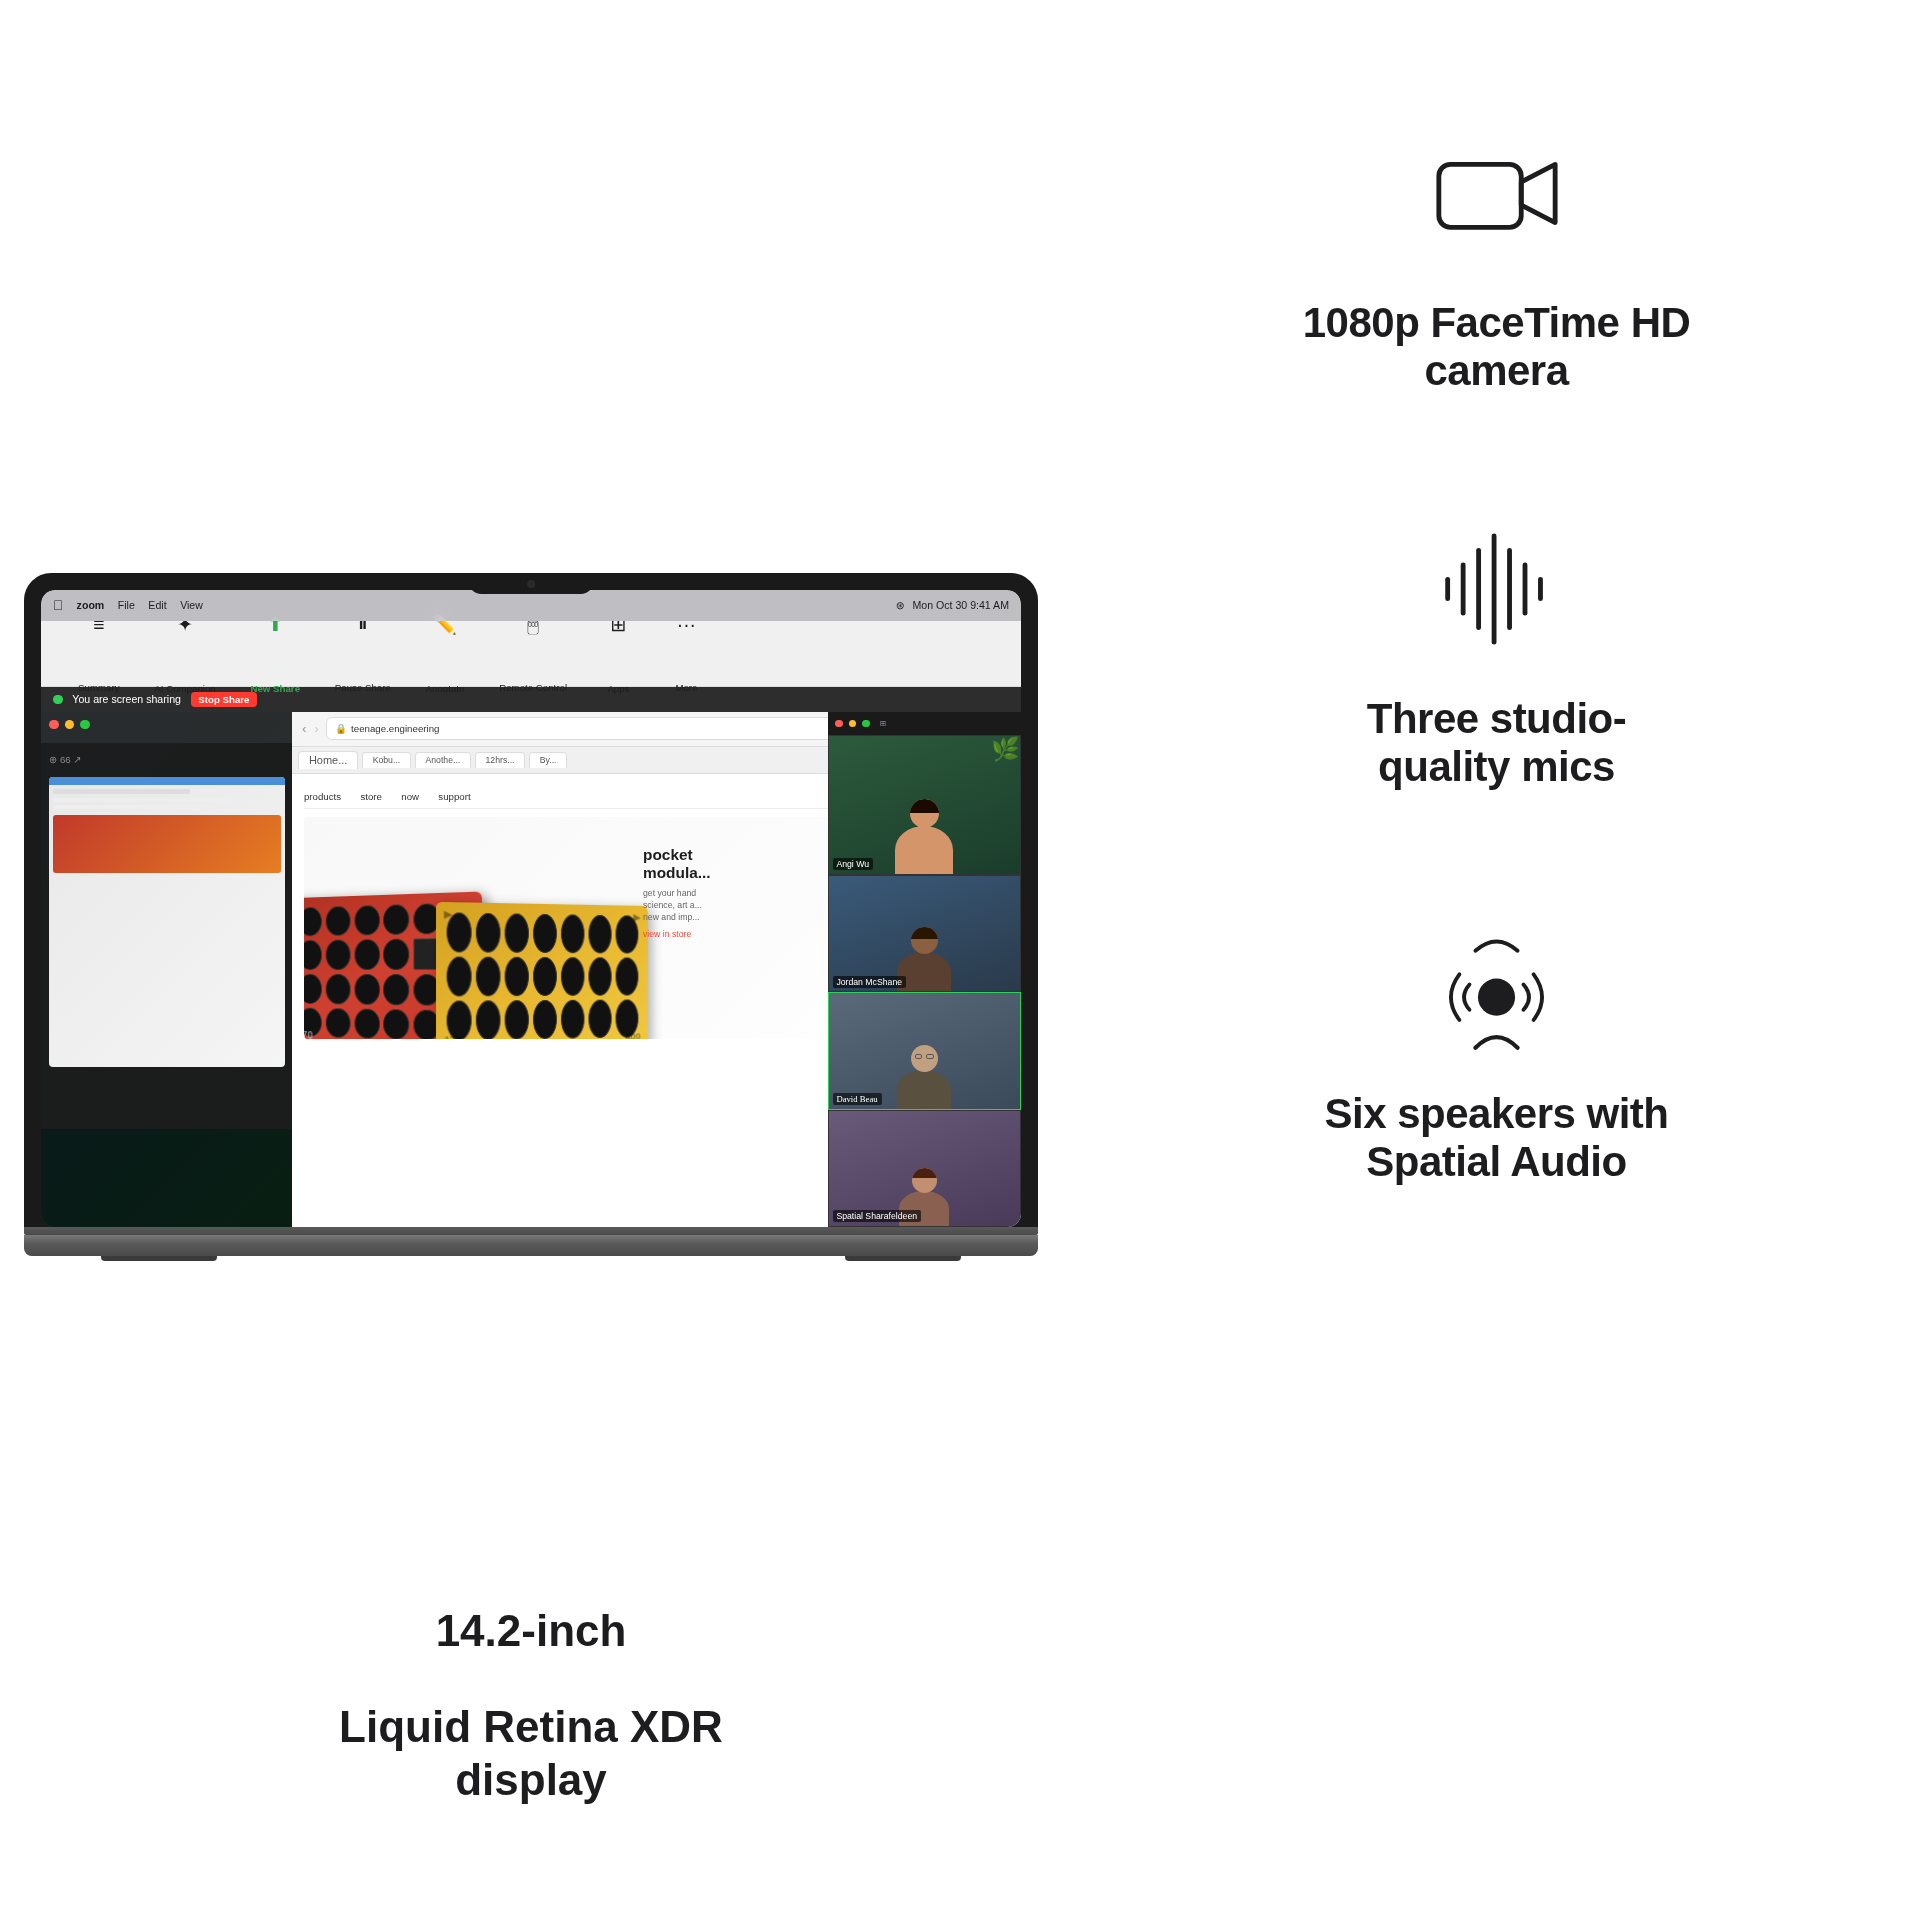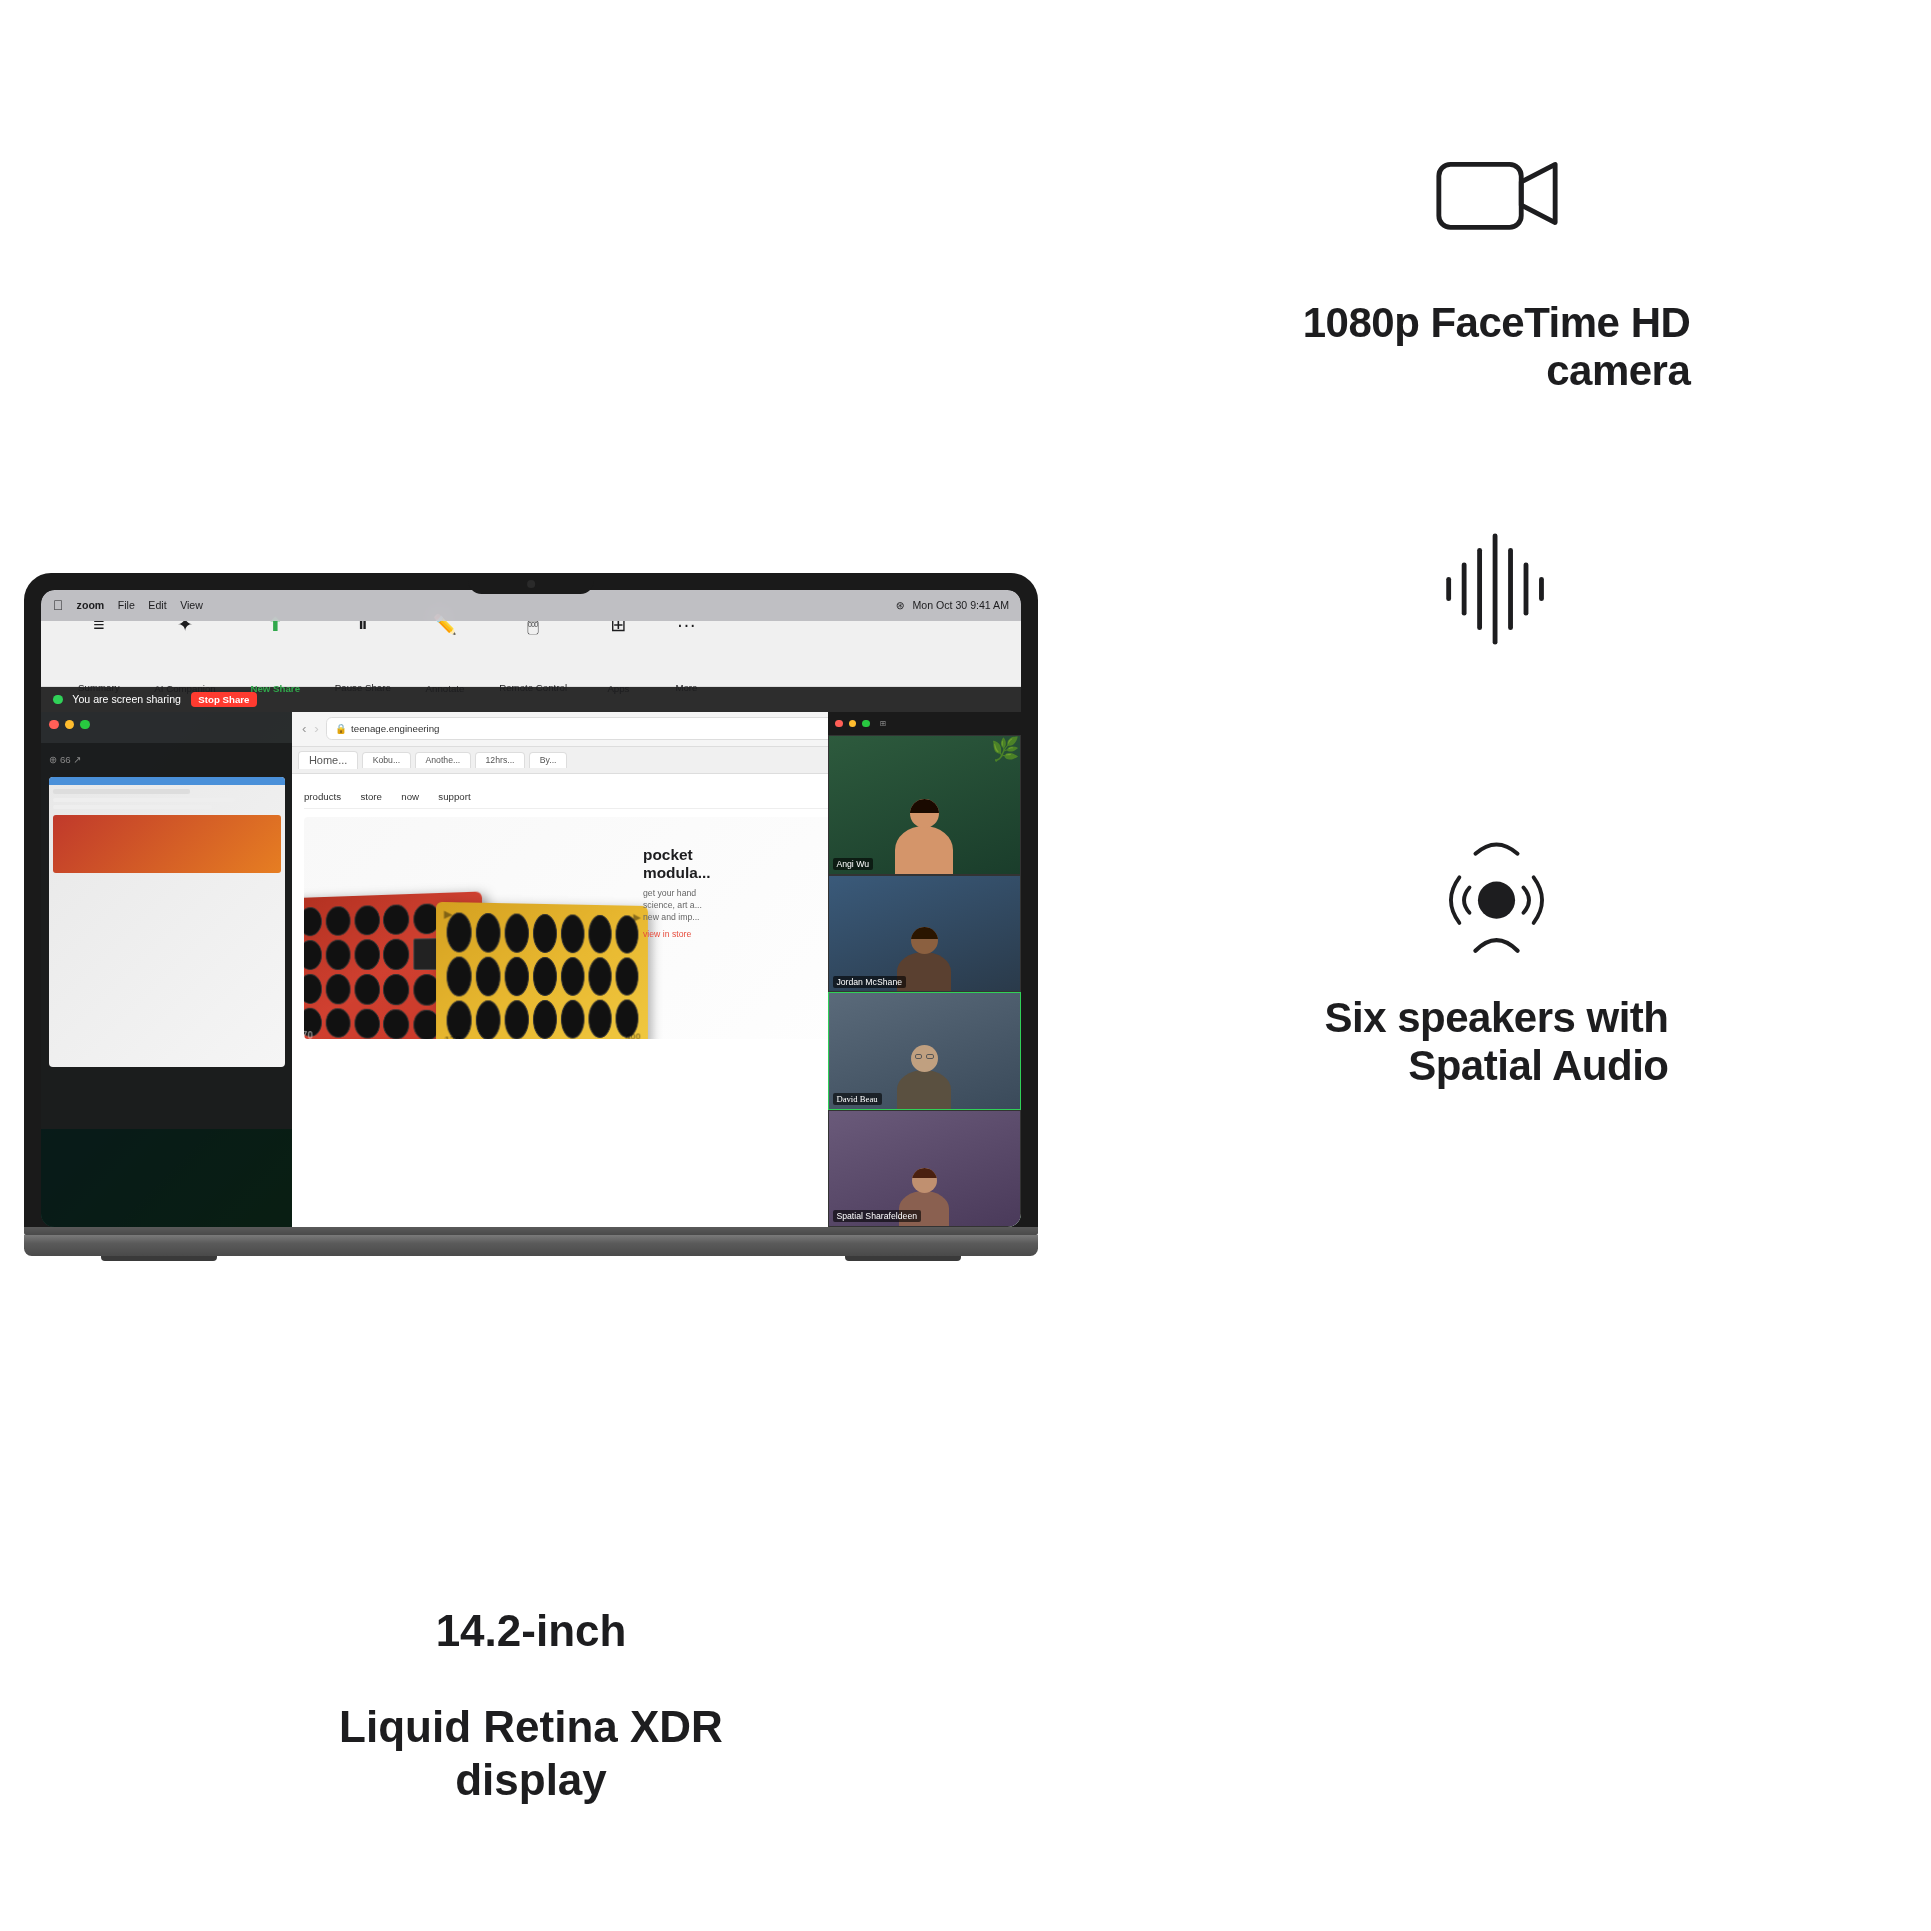--- a/index.html
+++ b/index.html
@@ -355,21 +355,21 @@
       display: flex;
       align-items: center;
       justify-content: center;
       margin-bottom: 29px;
     }
 
     .feature-title {
       font-size: 42px;
       font-weight: 600;
       color: #1d1d1f;
-      text-align: right;
+      text-align: center;
       line-height: 1.15;
       letter-spacing: -0.5px;
     }
 
     
     .camera-svg {
       width: 126px;
       height: 97px;
     }
 
@@ -746,20 +746,21 @@
 
         <line x1="10" y1="55" x2="10" y2="75" stroke="#1d1d1f" stroke-width="5" stroke-linecap="round"></line>
         <line x1="26" y1="40" x2="26" y2="90" stroke="#1d1d1f" stroke-width="5" stroke-linecap="round"></line>
         <line x1="42" y1="25" x2="42" y2="105" stroke="#1d1d1f" stroke-width="5" stroke-linecap="round"></line>
         <line x1="58" y1="10" x2="58" y2="120" stroke="#1d1d1f" stroke-width="5" stroke-linecap="round"></line>
         <line x1="74" y1="25" x2="74" y2="105" stroke="#1d1d1f" stroke-width="5" stroke-linecap="round"></line>
         <line x1="90" y1="40" x2="90" y2="90" stroke="#1d1d1f" stroke-width="5" stroke-linecap="round"></line>
         <line x1="106" y1="55" x2="106" y2="75" stroke="#1d1d1f" stroke-width="5" stroke-linecap="round"></line>
       </svg>
     </div>
+    <div class="feature-title">Three studio-<br>quality mics</div>
   </div>
 
   <div class="feature-block">
     <div class="feature-icon-area">
       <svg class="speaker-svg" viewBox="0 0 160 160" fill="none" xmlns="http://www.w3.org/2000/svg">
 
         <circle cx="80" cy="95" r="22" fill="#1d1d1f"></circle>
 
         <path d="M55 155 Q80 130 105 155" stroke="#1d1d1f" stroke-width="5" fill="none" stroke-linecap="round"></path>
 

